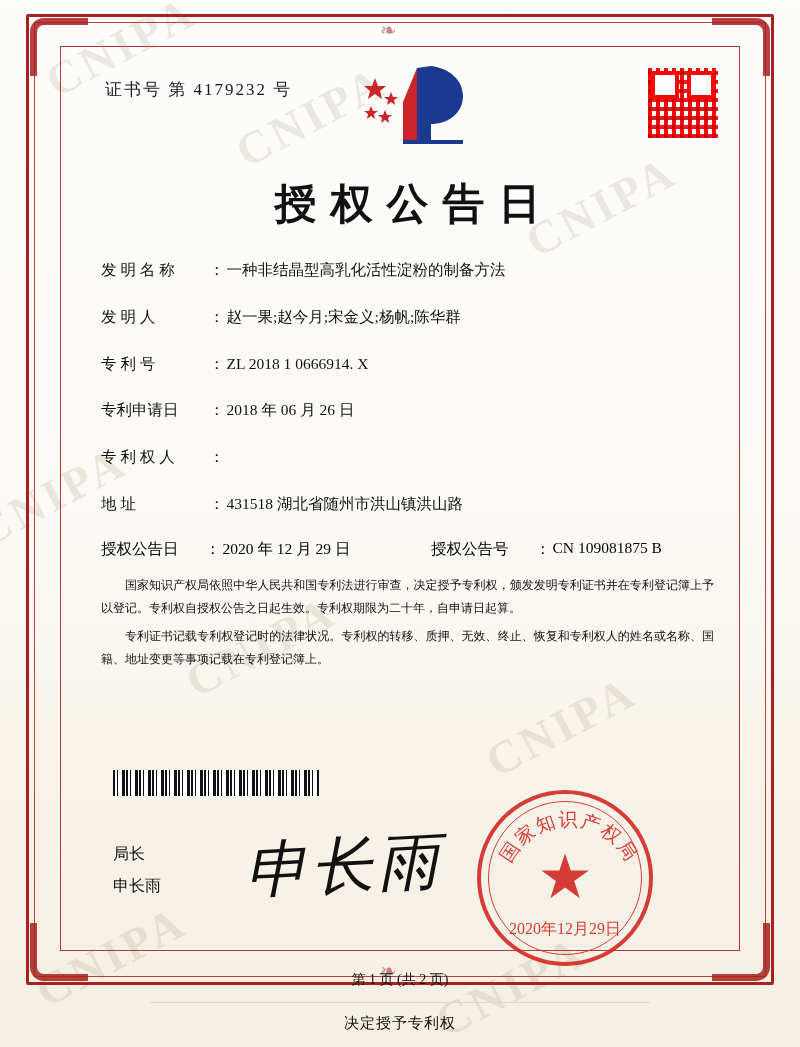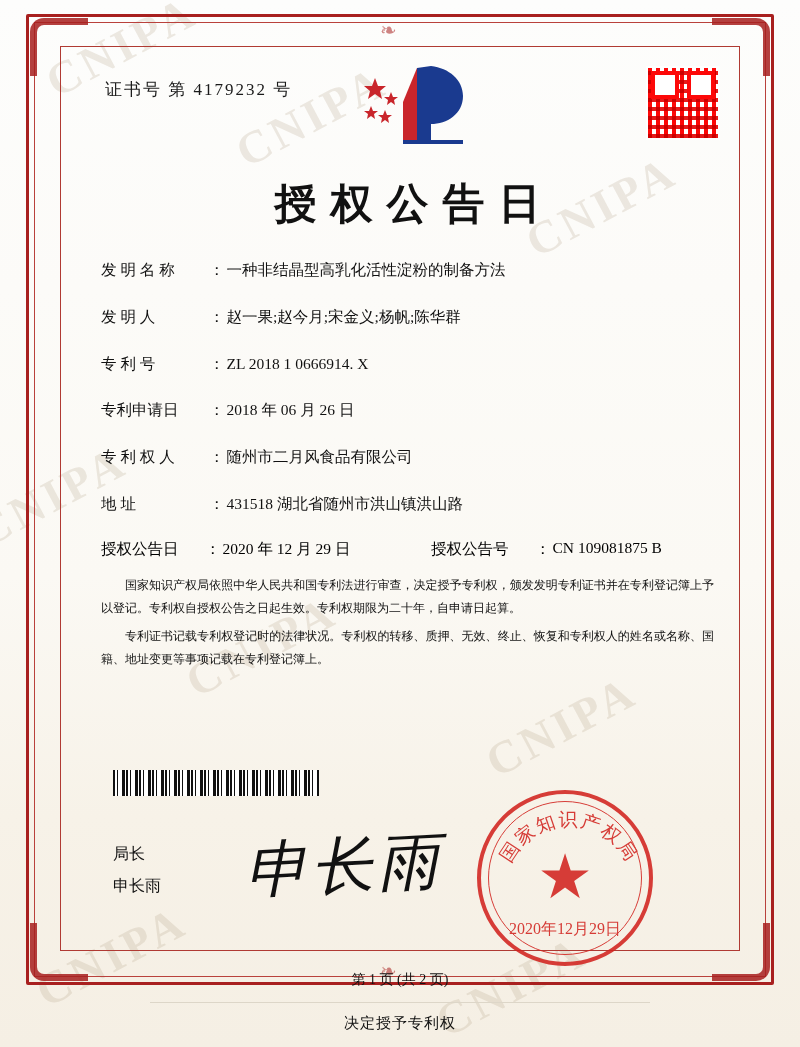--- a/index.html
+++ b/index.html
@@ -311,21 +311,20 @@
 
     <div class="field">
       <div class="f-label">专利申请日</div>
       <div class="f-sep">：</div>
       <div class="f-value">2018 年 06 月 26 日</div>
     </div>
 
     <div class="field">
       <div class="f-label">专 利 权 人</div>
       <div class="f-sep">：</div>
-      <div class="f-value">随州市二月风食品有限公司</div>
     </div>
 
     <div class="field">
       <div class="f-label">地 址</div>
       <div class="f-sep">：</div>
       <div class="f-value">431518 湖北省随州市洪山镇洪山路</div>
     </div>
 
     <div class="two-col">
       <div class="col-a">

